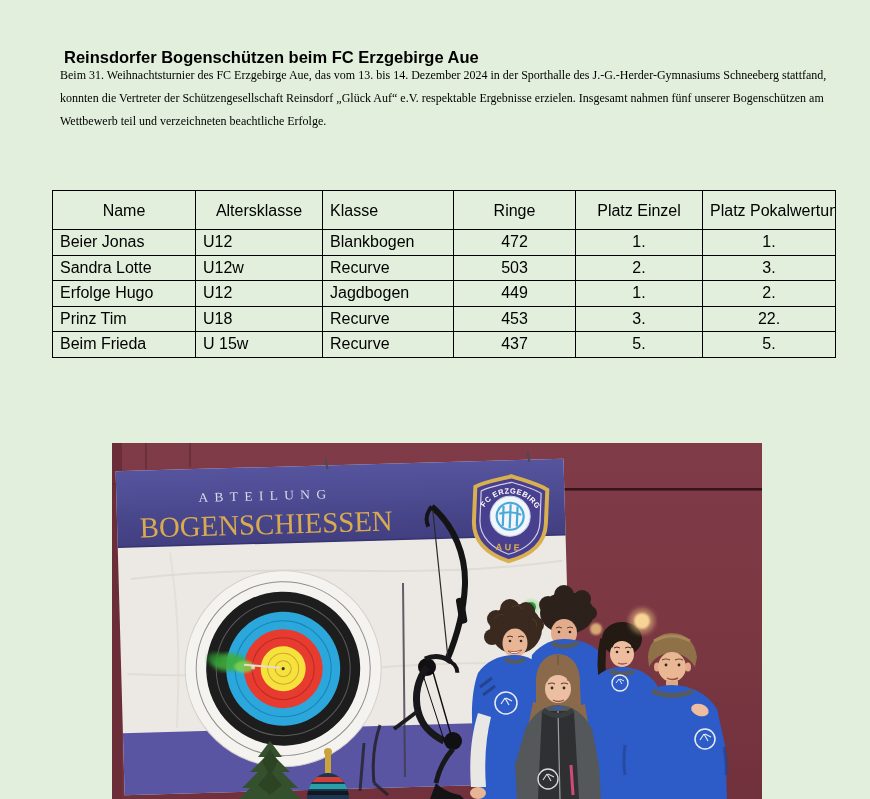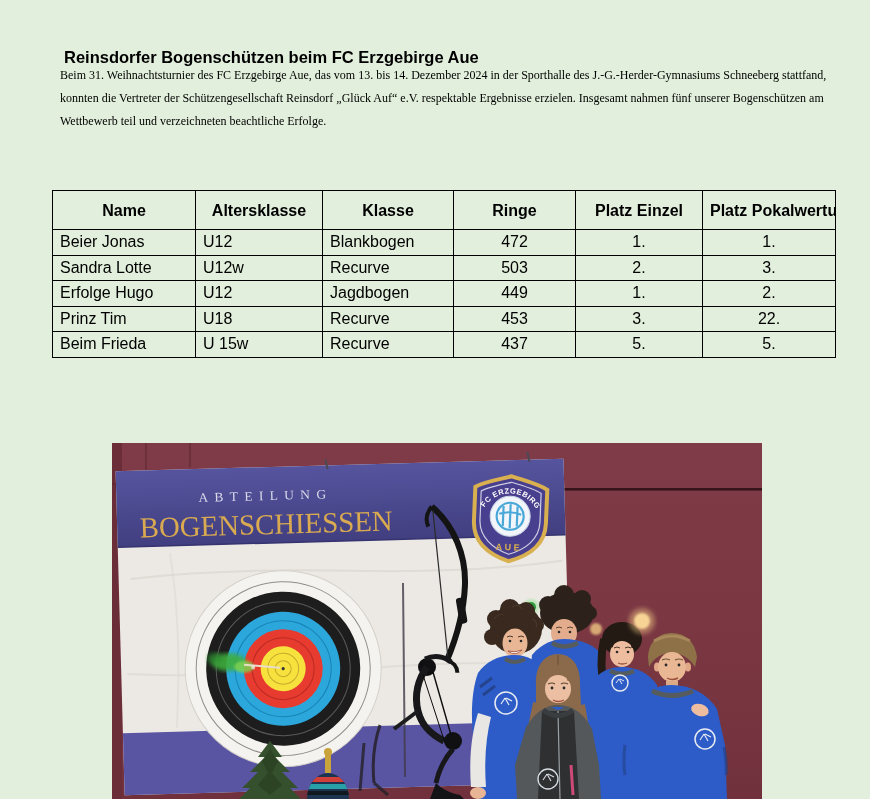--- a/index.html
+++ b/index.html
@@ -20,22 +20,22 @@
   table.results{
     position:absolute;left:52px;top:190px;width:783px;
     border-collapse:collapse;table-layout:fixed;
     font-size:16px;
   }
   table.results th, table.results td{
     border:1.4px solid #000;
     padding:0 7px;
     overflow:hidden;white-space:nowrap;
   }
-  table.results th{font-weight:bold;height:38px;text-align:center;line-height:19px;}
-  table.results th.left{text-align:center;}
+  table.results th{font-weight:normal;height:38px;text-align:center;line-height:19px;}
+  table.results th.left{text-align:left;}
   table.results td{height:24.5px;}
   td.c0,td.c1,td.c2{text-align:left;}
   td.c3,td.c4,td.c5{text-align:center;}
   .photo{
     position:absolute;left:112px;top:443px;width:650px;height:356px;
   }
   .photo svg{display:block;}
   text{user-select:none;}
 </style>
 </head>

